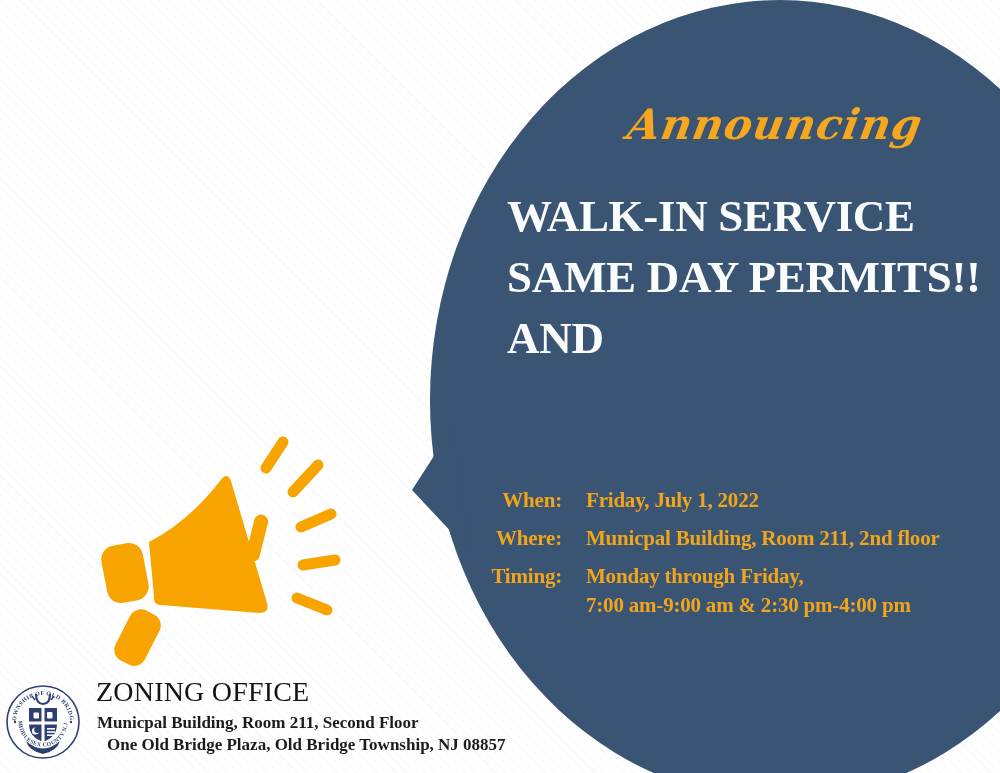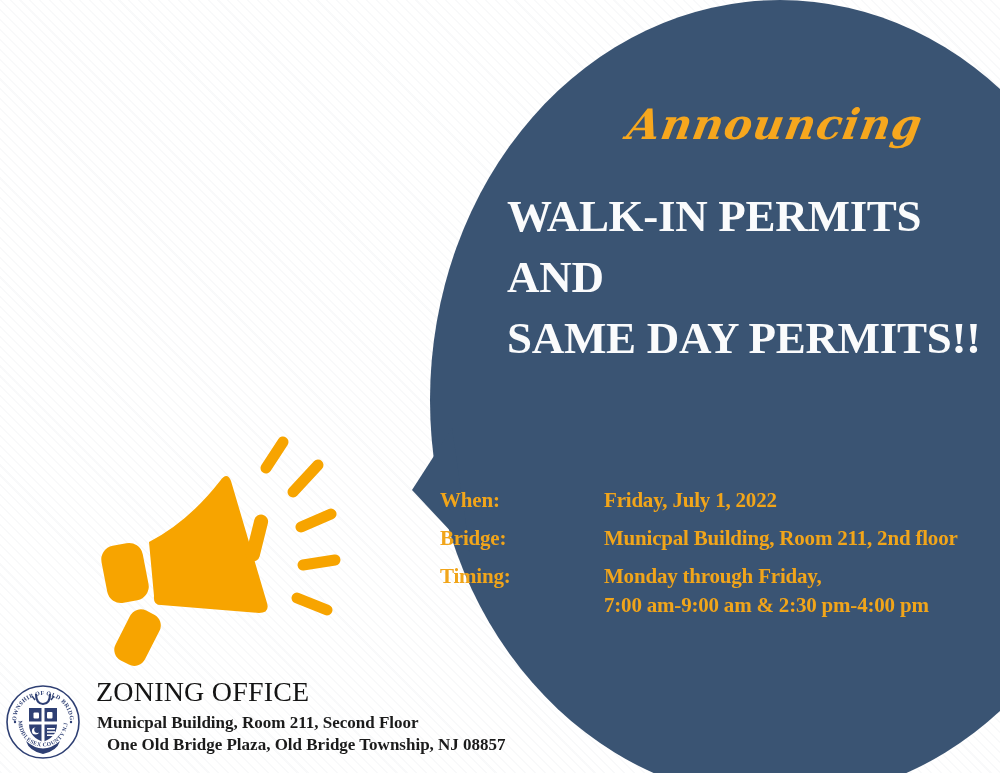--- a/index.html
+++ b/index.html
@@ -30,22 +30,22 @@
   .details-note{
     position:absolute;left:470px;top:377px;z-index:2;
     font-weight:700;font-size:18px;color:#F3F5F8;white-space:nowrap;
     letter-spacing:0.1px;
   }
   .schedule{
     position:absolute;left:440px;top:487px;z-index:2;
     font-weight:700;font-size:21px;color:#F1A51A;letter-spacing:-0.2px;
   }
   .sched-row{display:flex;margin-bottom:12px;line-height:26px;}
-  .sched-label{width:122px;text-align:left;flex:0 0 auto;}
-  .sched-value{margin-left:42px;white-space:nowrap;}
+  .sched-label{width:122px;text-align:right;flex:0 0 auto;}
+  .sched-value{margin-left:24px;white-space:nowrap;}
   .sched-value2{line-height:26px;margin-top:3px;white-space:nowrap;text-align:center;}
 
   .megaphone{position:absolute;left:70px;top:428px;z-index:2;}
 
   .footer-seal{position:absolute;left:5px;top:681px;z-index:2;}
   .office-name{
     position:absolute;left:96px;top:676px;z-index:2;
     font-weight:400;font-size:28px;color:#141414;letter-spacing:0.2px;white-space:nowrap;
   }
   .address1{
@@ -63,33 +63,33 @@
 <div class="canvas">
 
   <svg class="bubble-svg" width="1000" height="773" viewBox="0 0 1000 773" aria-hidden="true">
     <ellipse cx="780" cy="400" rx="350" ry="400" fill="#3A5473"></ellipse>
     <polygon points="412,490 452,428 470,552" fill="#3A5473"></polygon>
   </svg>
 
   <div class="script-heading">Announcing</div>
 
   <div class="headline">
-    <div>WALK-IN PERMITS</div>
+    <div>WALK-IN SERVICE</div>
+    <div>SAME DAY PERMITS!!</div>
     <div>AND</div>
-    <div>SAME DAY PERMITS!!</div>
   </div>
 
 
   <div class="schedule">
     <div class="sched-row">
       <div class="sched-label">When:</div>
       <div class="sched-value">Friday, July 1, 2022</div>
     </div>
     <div class="sched-row">
-      <div class="sched-label">Bridge:</div>
+      <div class="sched-label">Where:</div>
       <div class="sched-value">Municpal Building, Room 211, 2nd floor</div>
     </div>
     <div class="sched-row">
       <div class="sched-label">Timing:</div>
       <div class="sched-value">
         <div>Monday through Friday,</div>
         <div class="sched-value2">7:00 am-9:00 am &amp; 2:30 pm-4:00 pm</div>
       </div>
     </div>
   </div>

